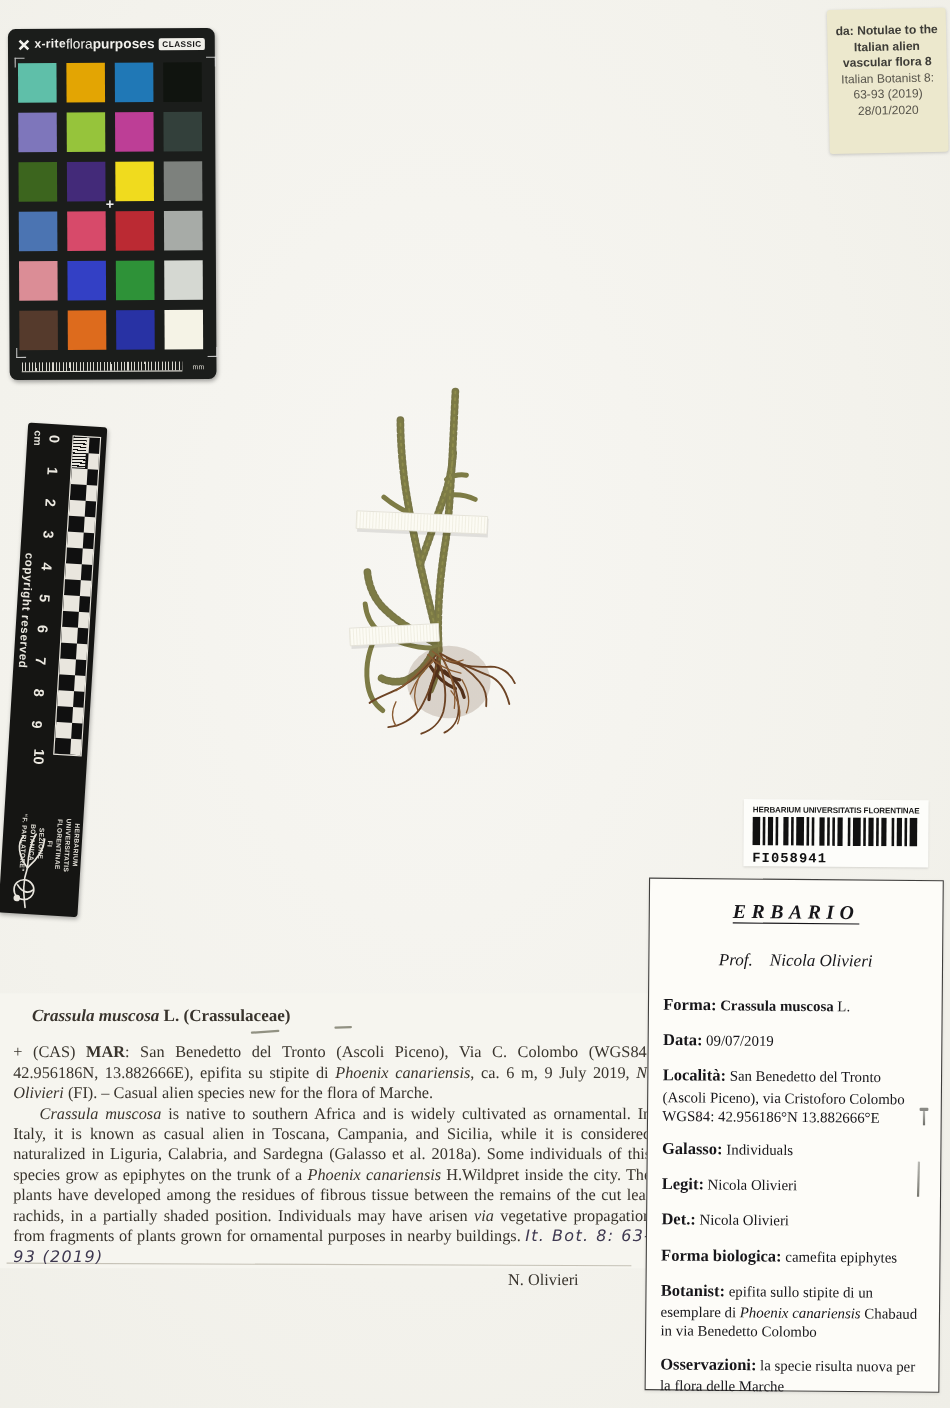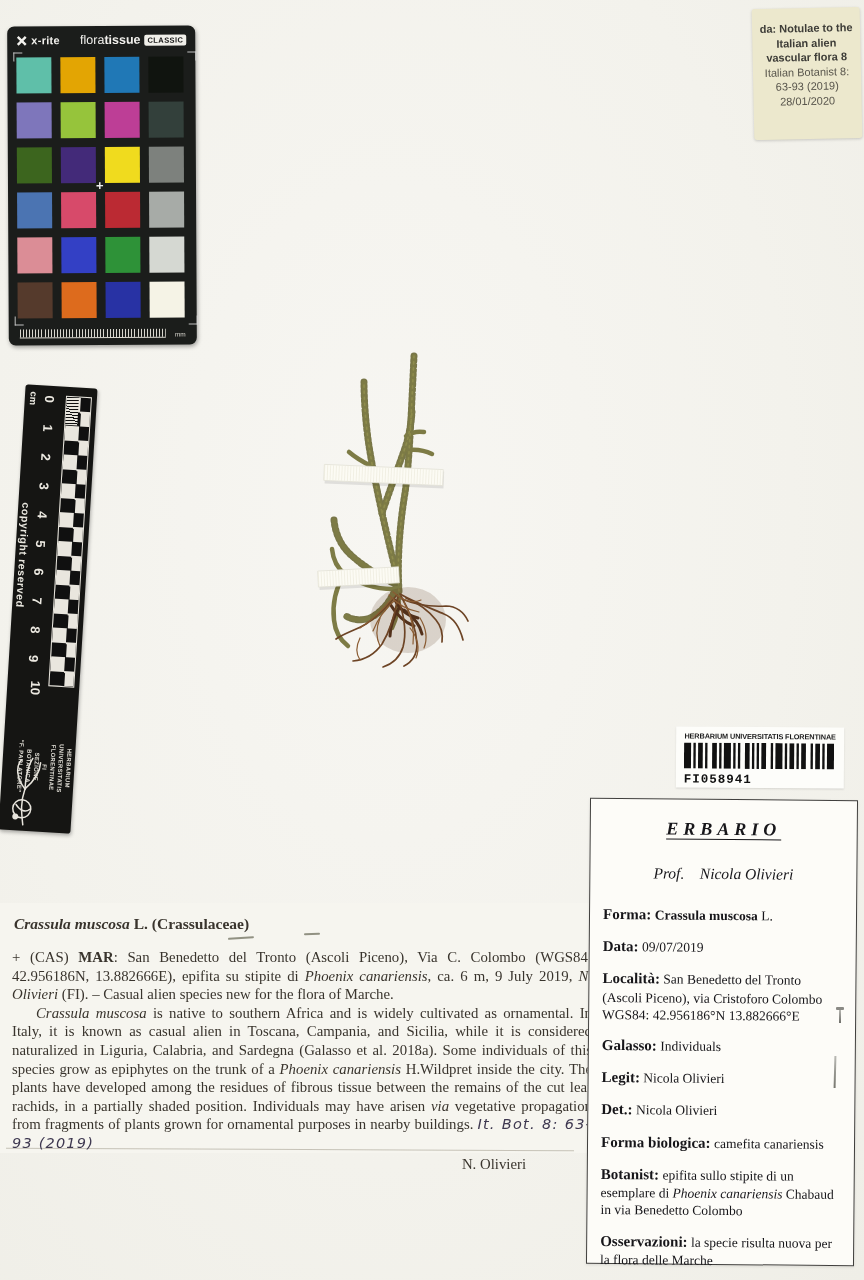--- a/index.html
+++ b/index.html
@@ -66,21 +66,21 @@
     background: #fdfdfa; transform: rotate(.4deg); box-shadow: 0 1px 2px rgba(0,0,0,.12);
     padding: 5px 8px 0 8px; font-family: "Liberation Sans", sans-serif; }
   .bc-inst { font-size: 7.3px; font-weight: 700; color: #1b1b1b; text-align: center; white-space: nowrap; letter-spacing: -.1px; }
   .bc-code { font-family: "Liberation Mono", monospace; font-size: 12.5px; font-weight: 700; color: #101010; letter-spacing: 1px; margin-top: 0px; }
 
   
   .slip-bg { position: absolute; left: 0; top: 903px; width: 598px; height: 250px; background: #f6f5ef; }
   .slip-edge { position: absolute; left: 6px; top: 1149px; width: 568px; height: 1px;
     background: rgba(140,132,115,.45); transform: rotate(.25deg); }
   .det { position: absolute; left: 12px; top: 915px; width: 580px; color: #39342d; }
-  .det-title { font-size: 15.5px; margin-left: 2px; }
+  .det-title { font-size: 15.5px; margin-left: 17px; }
   .det-paras { margin-top: 15px; font-size: 14.8px; line-height: 18.6px; text-align: justify; }
   .para.indent { text-indent: 24px; }
   .det-sig { text-align: right; padding-right: 66px; margin-top: 3px; font-size: 14.8px; }
   .seg-b { font-weight: 700; }
   .seg-i { font-style: italic; }
   .seg-bi { font-weight: 700; font-style: italic; }
   .seg-hand { font-family: "DejaVu Sans", sans-serif; font-style: italic; font-size: 14.5px;
     color: #3e3850; letter-spacing: 1.2px; }
   .pen-dash { position: absolute; background: #6f6f5e; height: 2px; border-radius: 1px; opacity: .75; }
 
@@ -107,21 +107,21 @@
 
   <div class="checker">
     <div class="checker-head">
       <div class="xrite">
         <svg width="11" height="11" viewBox="0 0 11 11">
           <path d="M1.5 1.5 L9.5 9.5 M9.5 1.5 L1.5 9.5" stroke="#f2f1ed" stroke-width="2.4"></path>
         </svg>
         <span>x-rite</span>
       </div>
       <div class="brandname">
-        <span class="cc-name"><span class="lt">flora</span><span class="bd">tissue</span></span>
+        <span class="cc-name"><span class="lt">flora</span><span class="bd">purposes</span></span>
         <span class="cc-badge">CLASSIC</span>
       </div>
     </div>
     <div class="patch-grid" id="patchGrid">
         <div class="patch" style="background: rgb(95, 191, 169);"></div>
         <div class="patch" style="background: rgb(227, 165, 3);"></div>
         <div class="patch" style="background: rgb(32, 120, 182);"></div>
         <div class="patch" style="background: rgb(16, 20, 15);"></div>
         <div class="patch" style="background: rgb(126, 118, 187);"></div>
         <div class="patch" style="background: rgb(150, 196, 59);"></div>
@@ -321,21 +321,21 @@
     <div class="e-title">ERBARIO</div>
     <div class="e-sub">Prof.    Nicola Olivieri</div>
     <div class="e-fields" id="erbFields">
         <div class="f"><span class="lab">Forma:</span><span> </span><span class="seg-b">Crassula muscosa</span><span> L.</span></div>
         <div class="f"><span class="lab">Data:</span><span> </span><span>09/07/2019</span></div>
         <div class="f"><span class="lab">Località:</span><span> </span><span>San Benedetto del Tronto (Ascoli Piceno), via Cristoforo Colombo
 WGS84: 42.956186°N 13.882666°E</span></div>
         <div class="f"><span class="lab">Galasso:</span><span> </span><span>Individuals</span></div>
         <div class="f"><span class="lab">Legit:</span><span> </span><span>Nicola Olivieri</span></div>
         <div class="f"><span class="lab">Det.:</span><span> </span><span>Nicola Olivieri</span></div>
-        <div class="f"><span class="lab">Forma biologica:</span><span> </span><span>camefita canariensis</span></div>
+        <div class="f"><span class="lab">Forma biologica:</span><span> </span><span>camefita epiphytes</span></div>
         <div class="f"><span class="lab">Botanist:</span><span> </span><span>epifita sullo stipite di un esemplare di </span><span class="seg-i">Phoenix canariensis</span><span> Chabaud in via Benedetto Colombo</span></div>
         <div class="f"><span class="lab">Osservazioni:</span><span> </span><span>la specie risulta nuova per la flora delle Marche</span></div>
       </div>
   </div>
 
   <div class="pin" style="left:836px;top:1007px">
     <div class="pin-t-head"></div>
     <div class="pin-t-body"></div>
   </div>
   <div class="pin pin-thin" style="left:834px;top:1056px"></div>

